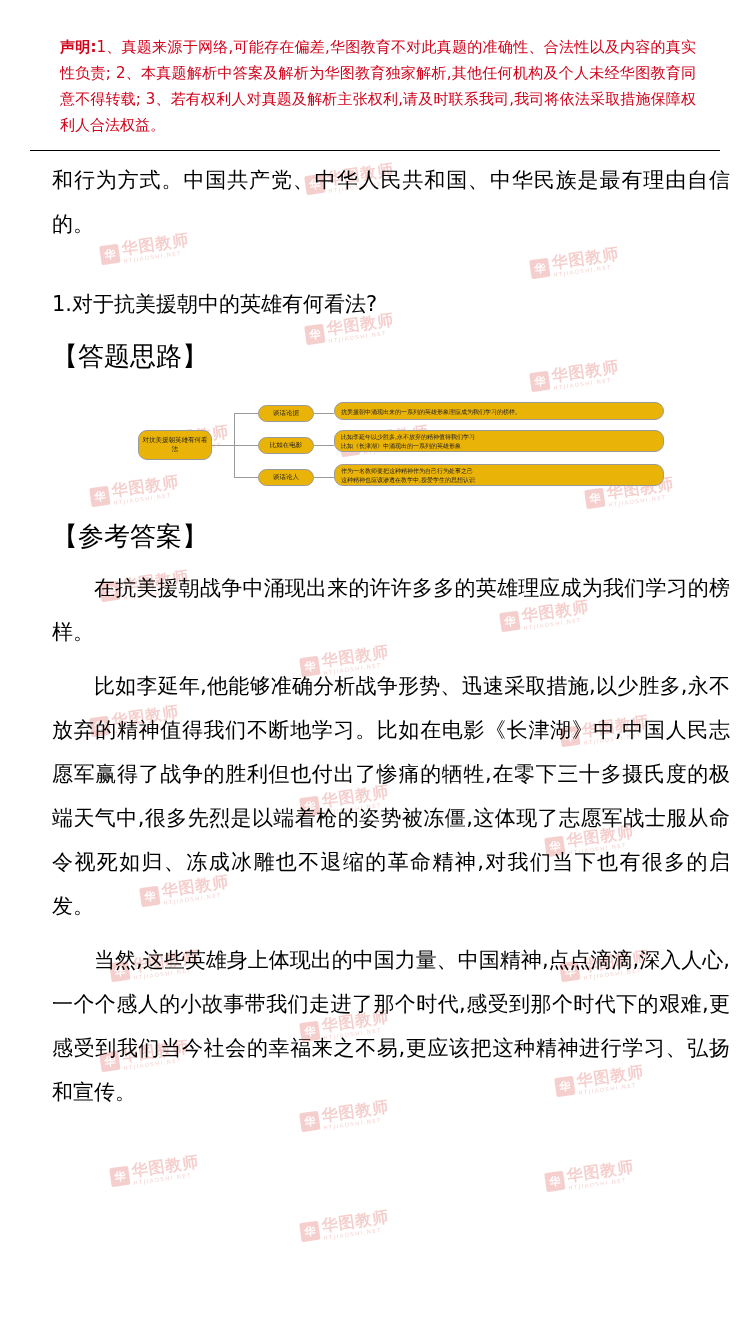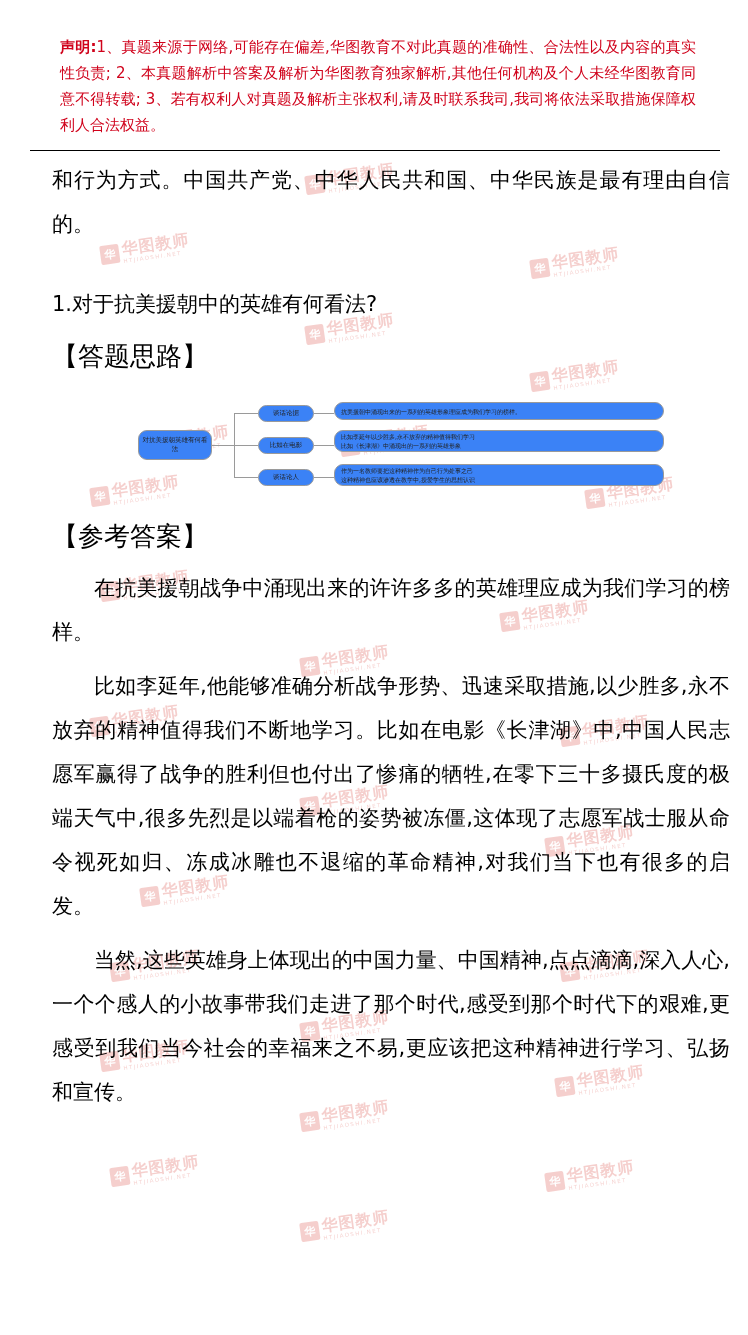--- a/index.html
+++ b/index.html
@@ -107,21 +107,21 @@
     position: relative;
     width: 560px;
     height: 110px;
     margin: 16px 0 0 86px;
     z-index: 10;
   }
   .mm-node {
     position: absolute;
     border: 1px solid #9a9a9a;
     border-radius: 9px;
-    background: #3b82f6;
+    background: #eab308;
     color: #222;
     font-size: 6.5px;
     line-height: 9px;
     text-align: center;
     display: flex;
     align-items: center;
     justify-content: center;
     padding: 2px 3px;
     box-sizing: border-box;
   }

